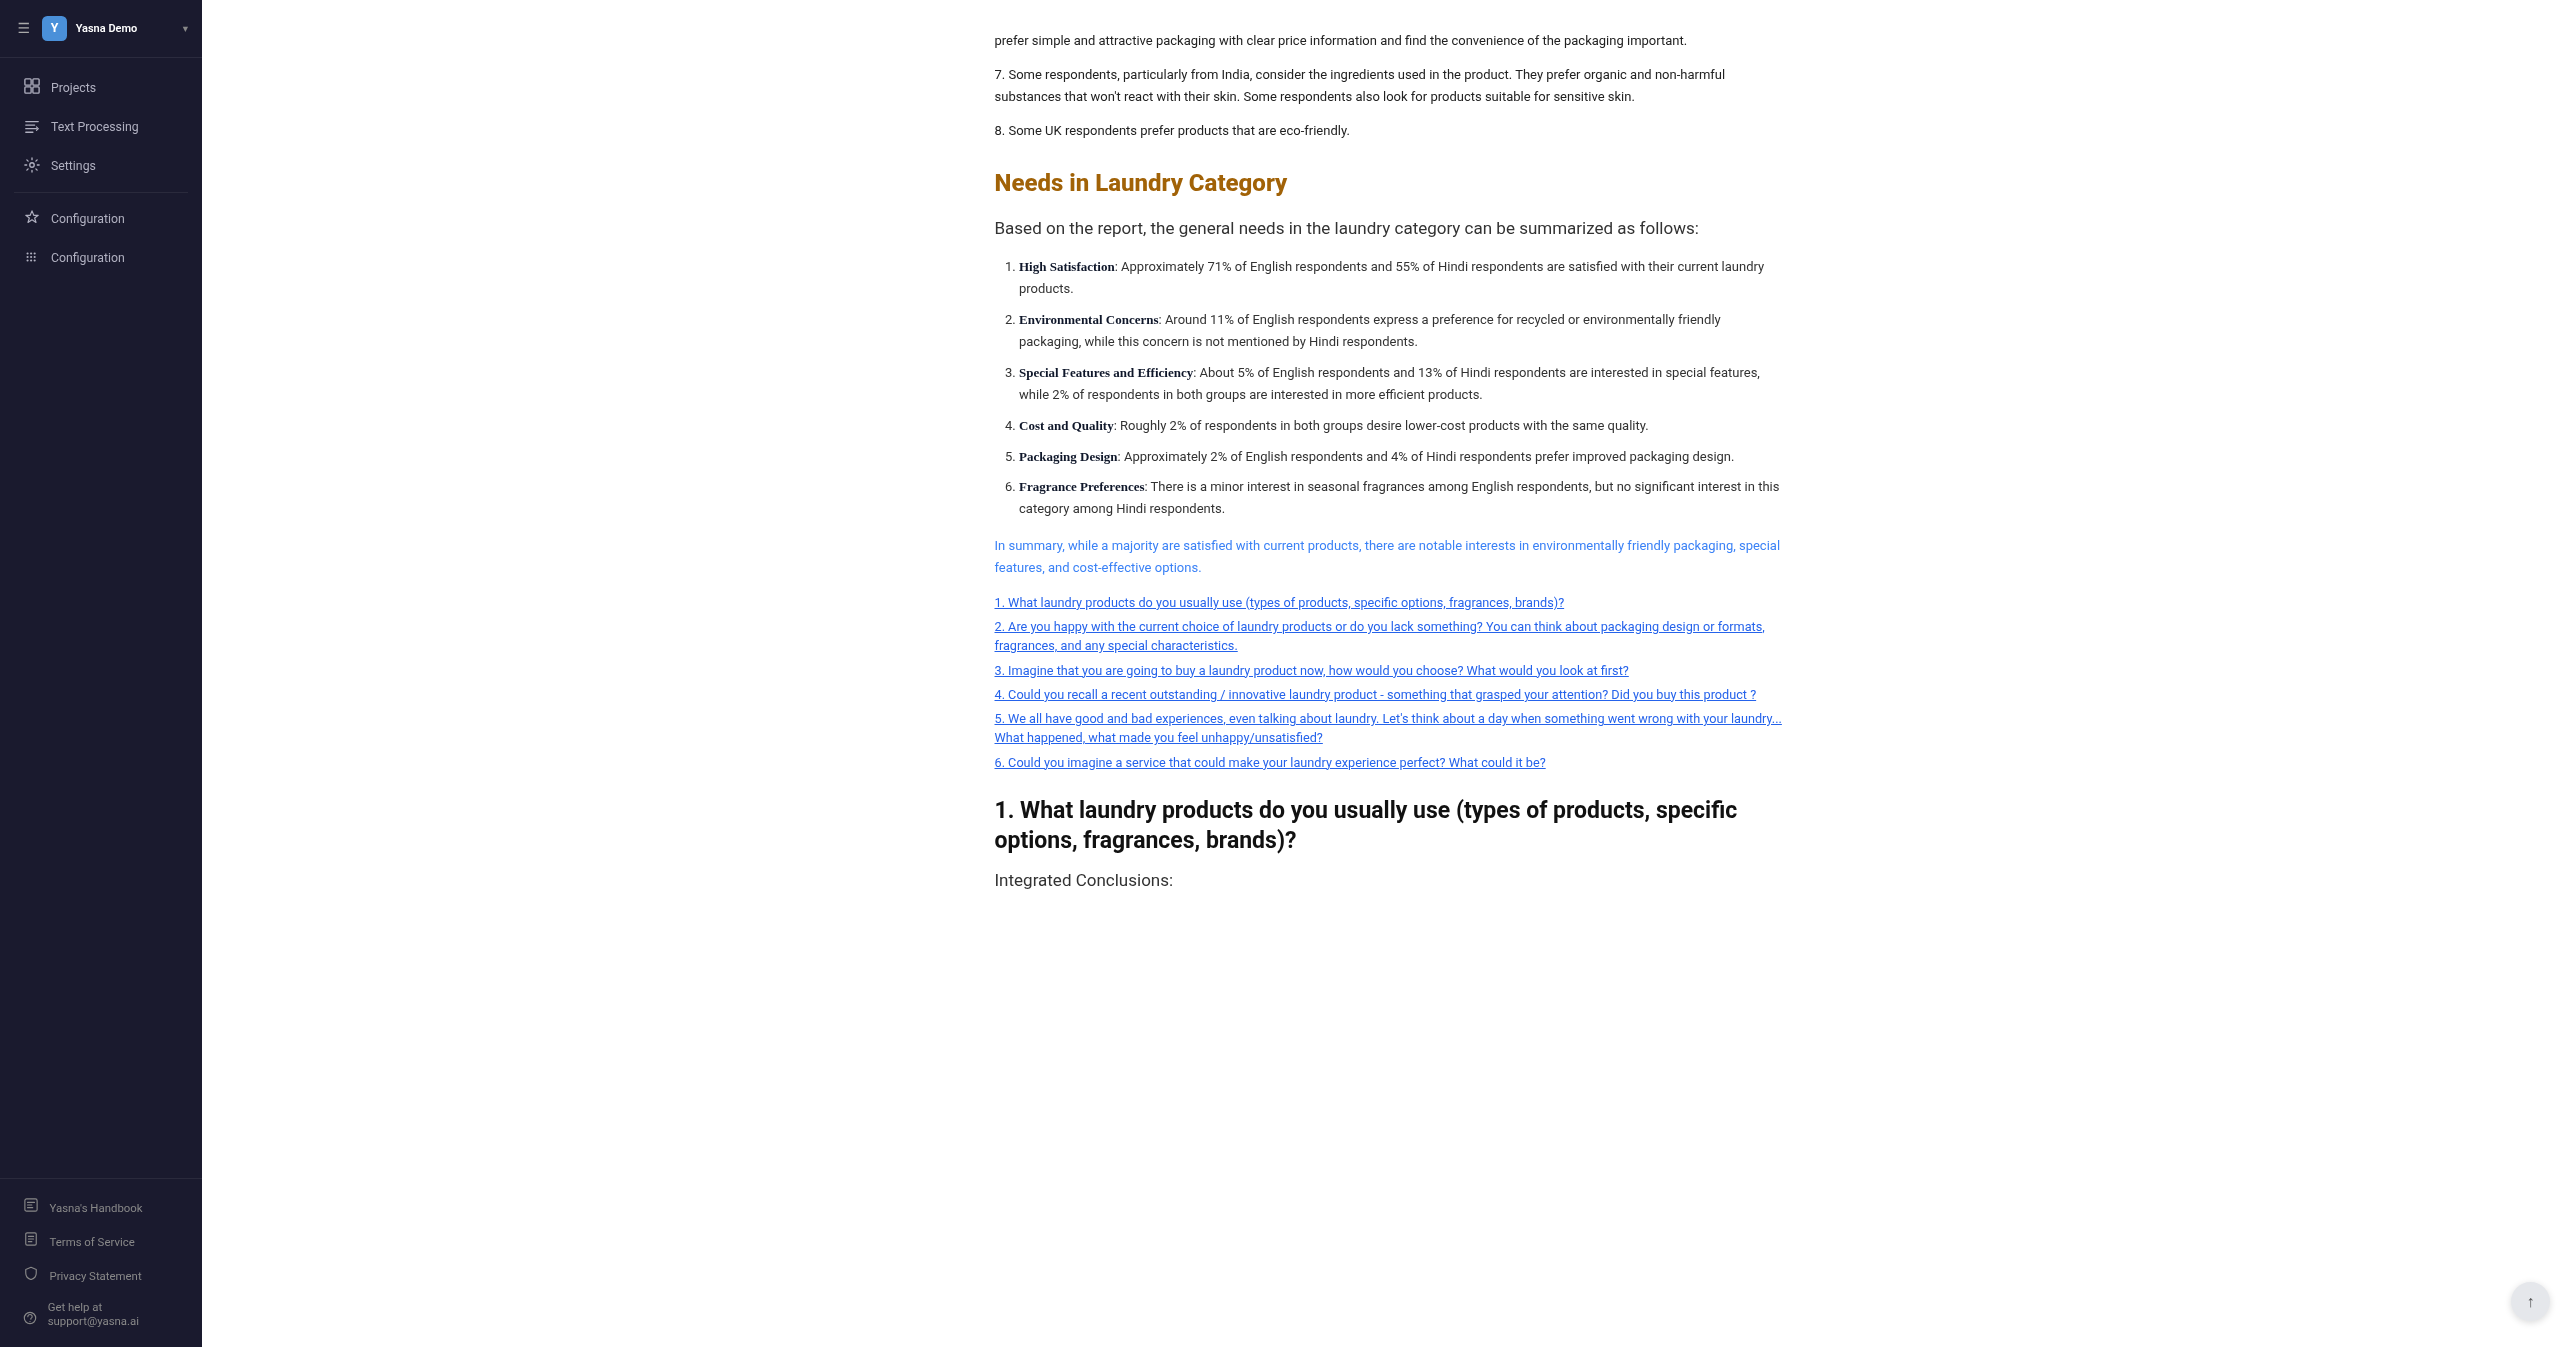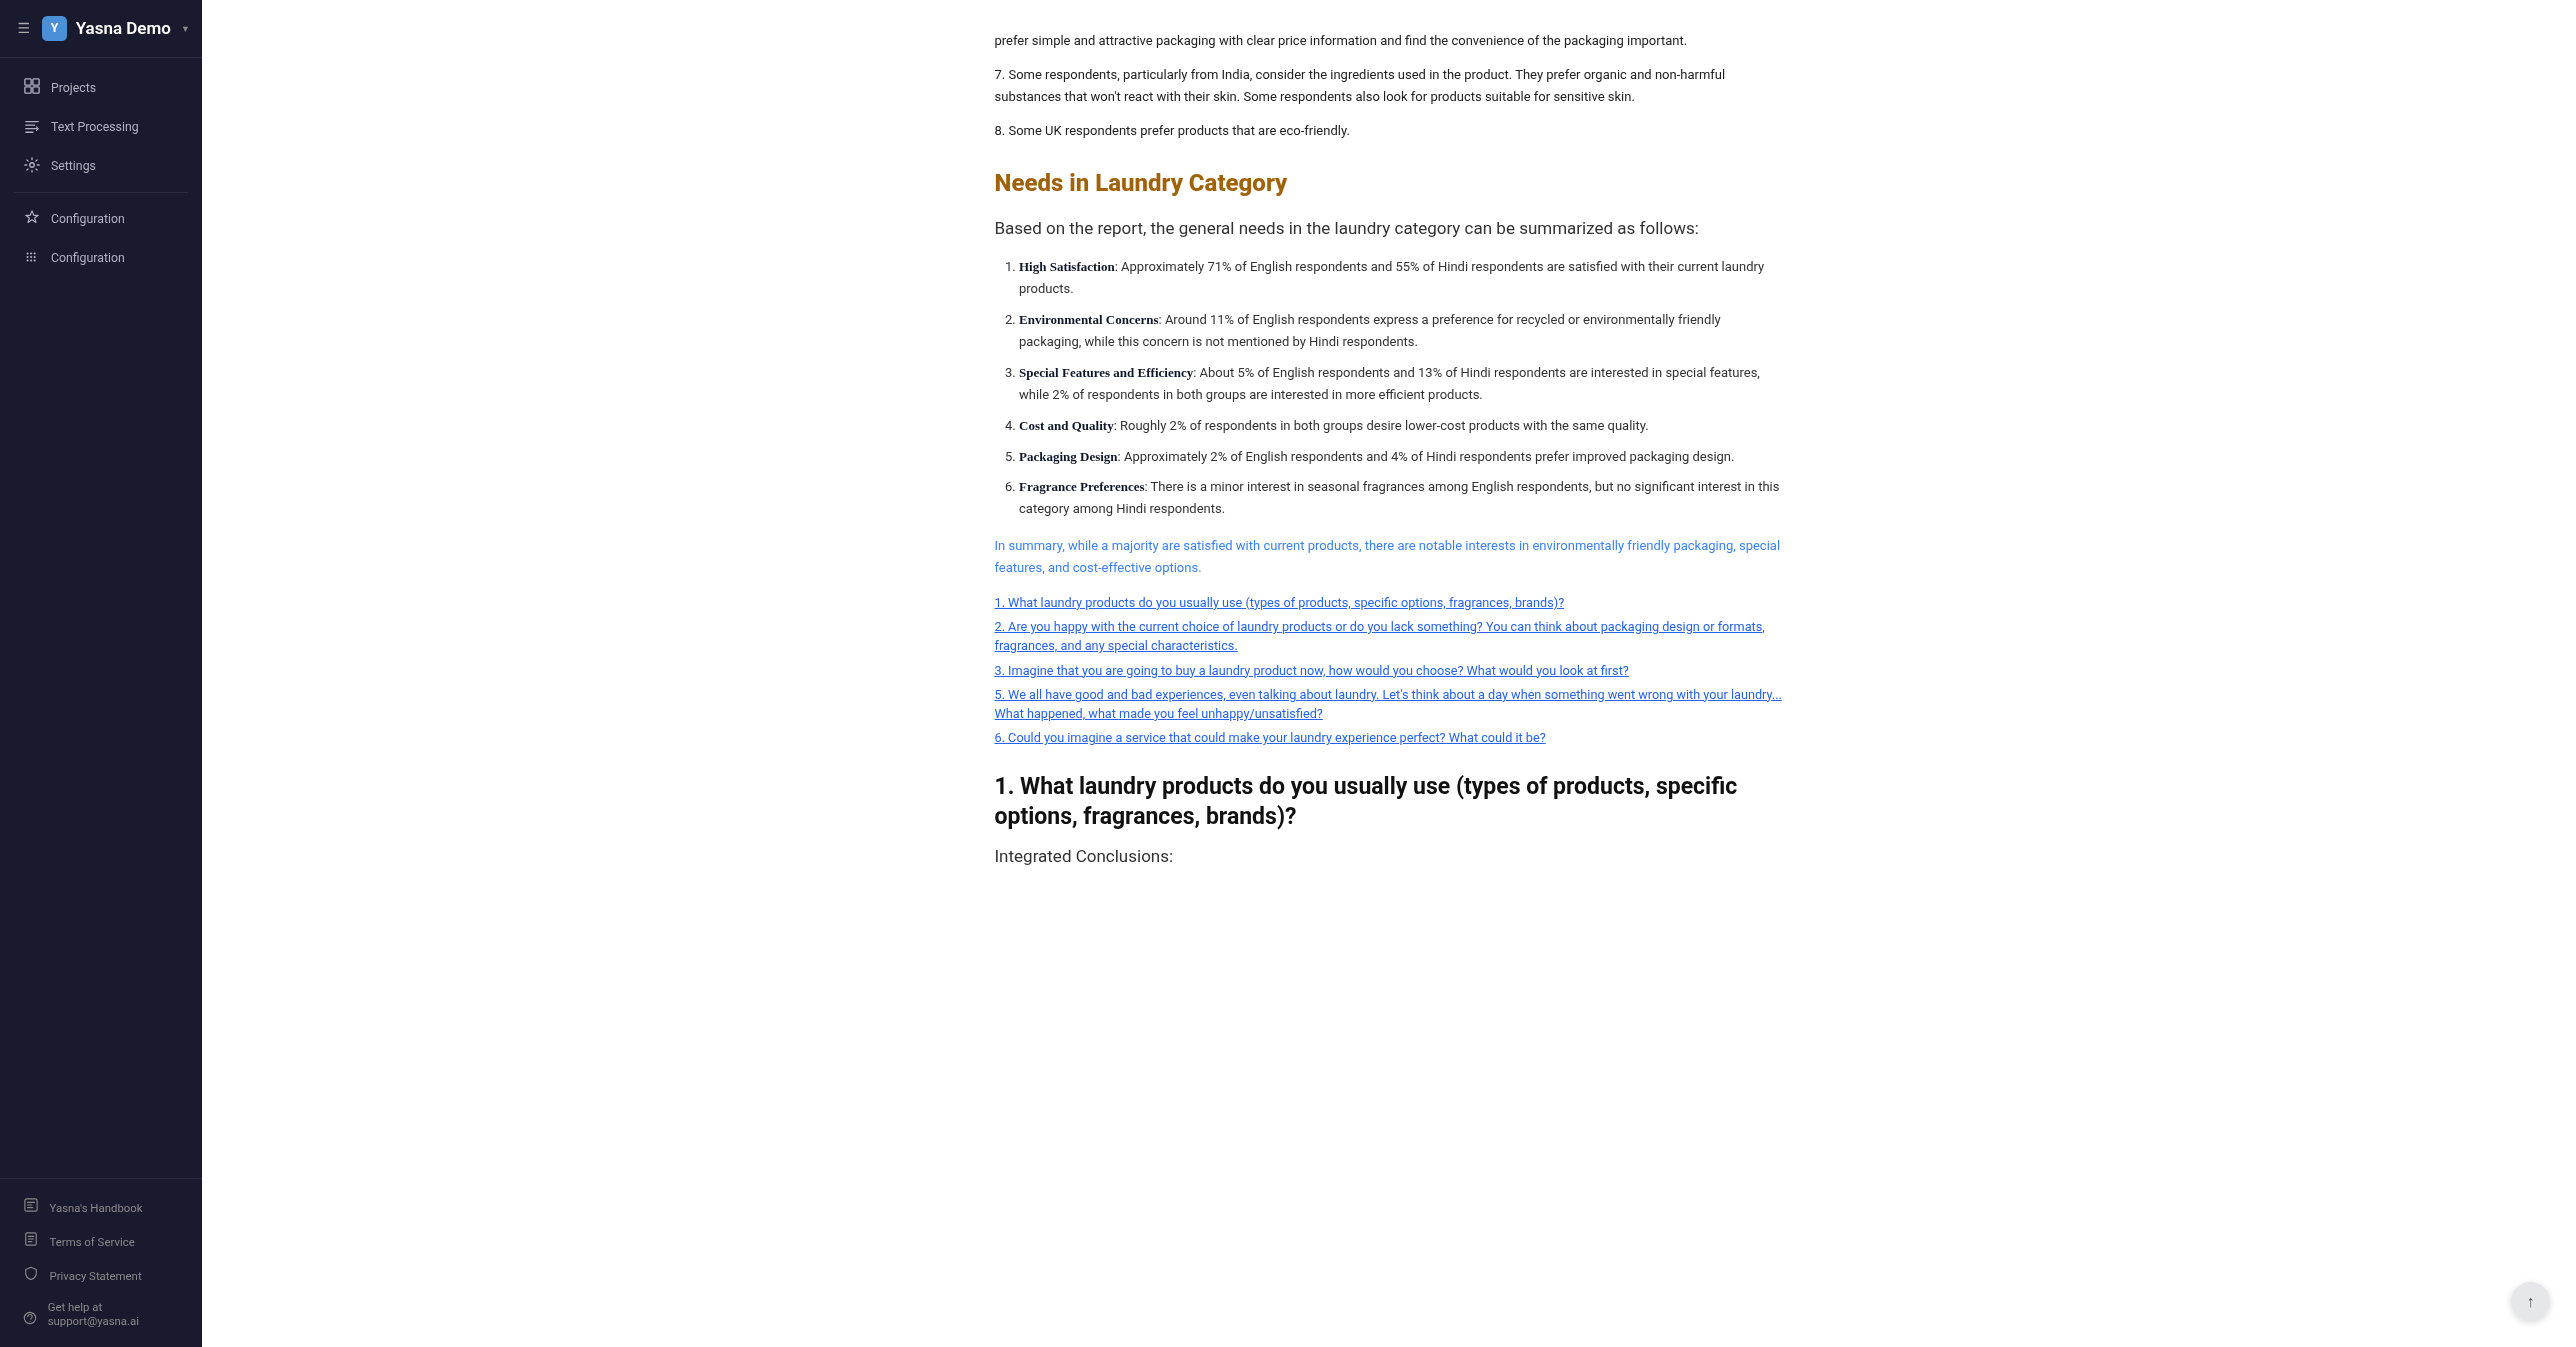--- a/index.html
+++ b/index.html
@@ -30,21 +30,21 @@
       height: 24.5px;
       background: #4a90d9;
       border-radius: 5.3px;
       display: flex; align-items: center; justify-content: center;
       color: white;
       font-size: 12.3px;
       font-weight: bold;
     }
 
     .sidebar-title {
-      font-size: 17px;
+      font-size: 11px;
       font-weight: 600;
       color: #fff;
       flex: 1;
     }
 
     .sidebar-chevron {
       color: #888;
       font-size: 10.5px;
     }
 
@@ -347,20 +347,21 @@
       <li><b>Packaging Design</b><span>: Approximately 2% of English respondents and 4% of Hindi respondents prefer improved packaging design.</span></li>
       <li><b>Fragrance Preferences</b><span>: There is a minor interest in seasonal fragrances among English respondents, but no significant interest in this category among Hindi respondents.</span></li>
     </ol>
 
     <p class="summary-text">In summary, while a majority are satisfied with current products, there are notable interests in environmentally friendly packaging, special features, and cost-effective options.</p>
 
     <div class="link-list">
       <a class="link-item">1. What laundry products do you usually use (types of products, specific options, fragrances, brands)?</a>
       <a class="link-item">2. Are you happy with the current choice of laundry products or do you lack something? You can think about packaging design or formats, fragrances, and any special characteristics.</a>
       <a class="link-item">3. Imagine that you are going to buy a laundry product now, how would you choose? What would you look at first?</a>
+      <a class="link-item">4. Could you recall a recent outstanding / innovative laundry product - something that grasped your attention? Did you buy this product ?</a>
       <a class="link-item">5. We all have good and bad experiences, even talking about laundry. Let's think about a day when something went wrong with your laundry... What happened, what made you feel unhappy/unsatisfied?</a>
       <a class="link-item">6. Could you imagine a service that could make your laundry experience perfect? What could it be?</a>
     </div>
 
     <h2 class="section-title2">1. What laundry products do you usually use (types of products, specific options, fragrances, brands)?</h2>
 
     <p class="intro-text">Integrated Conclusions:</p>
 
   </div>
 

